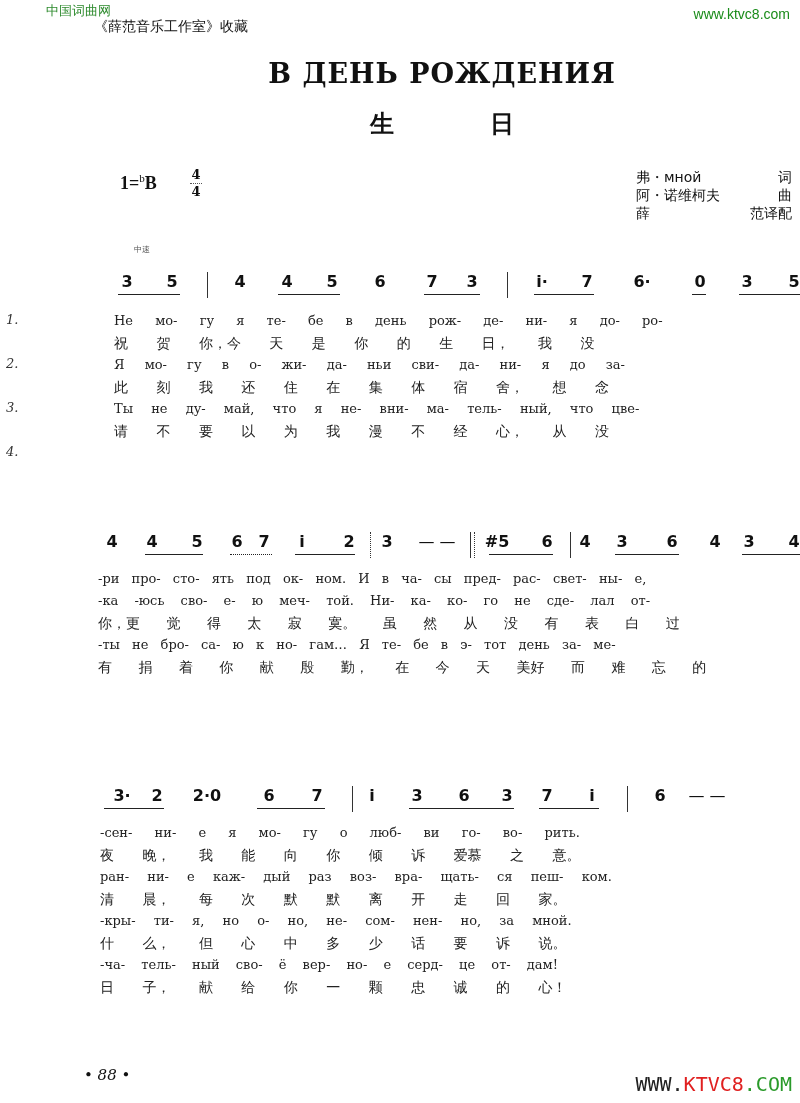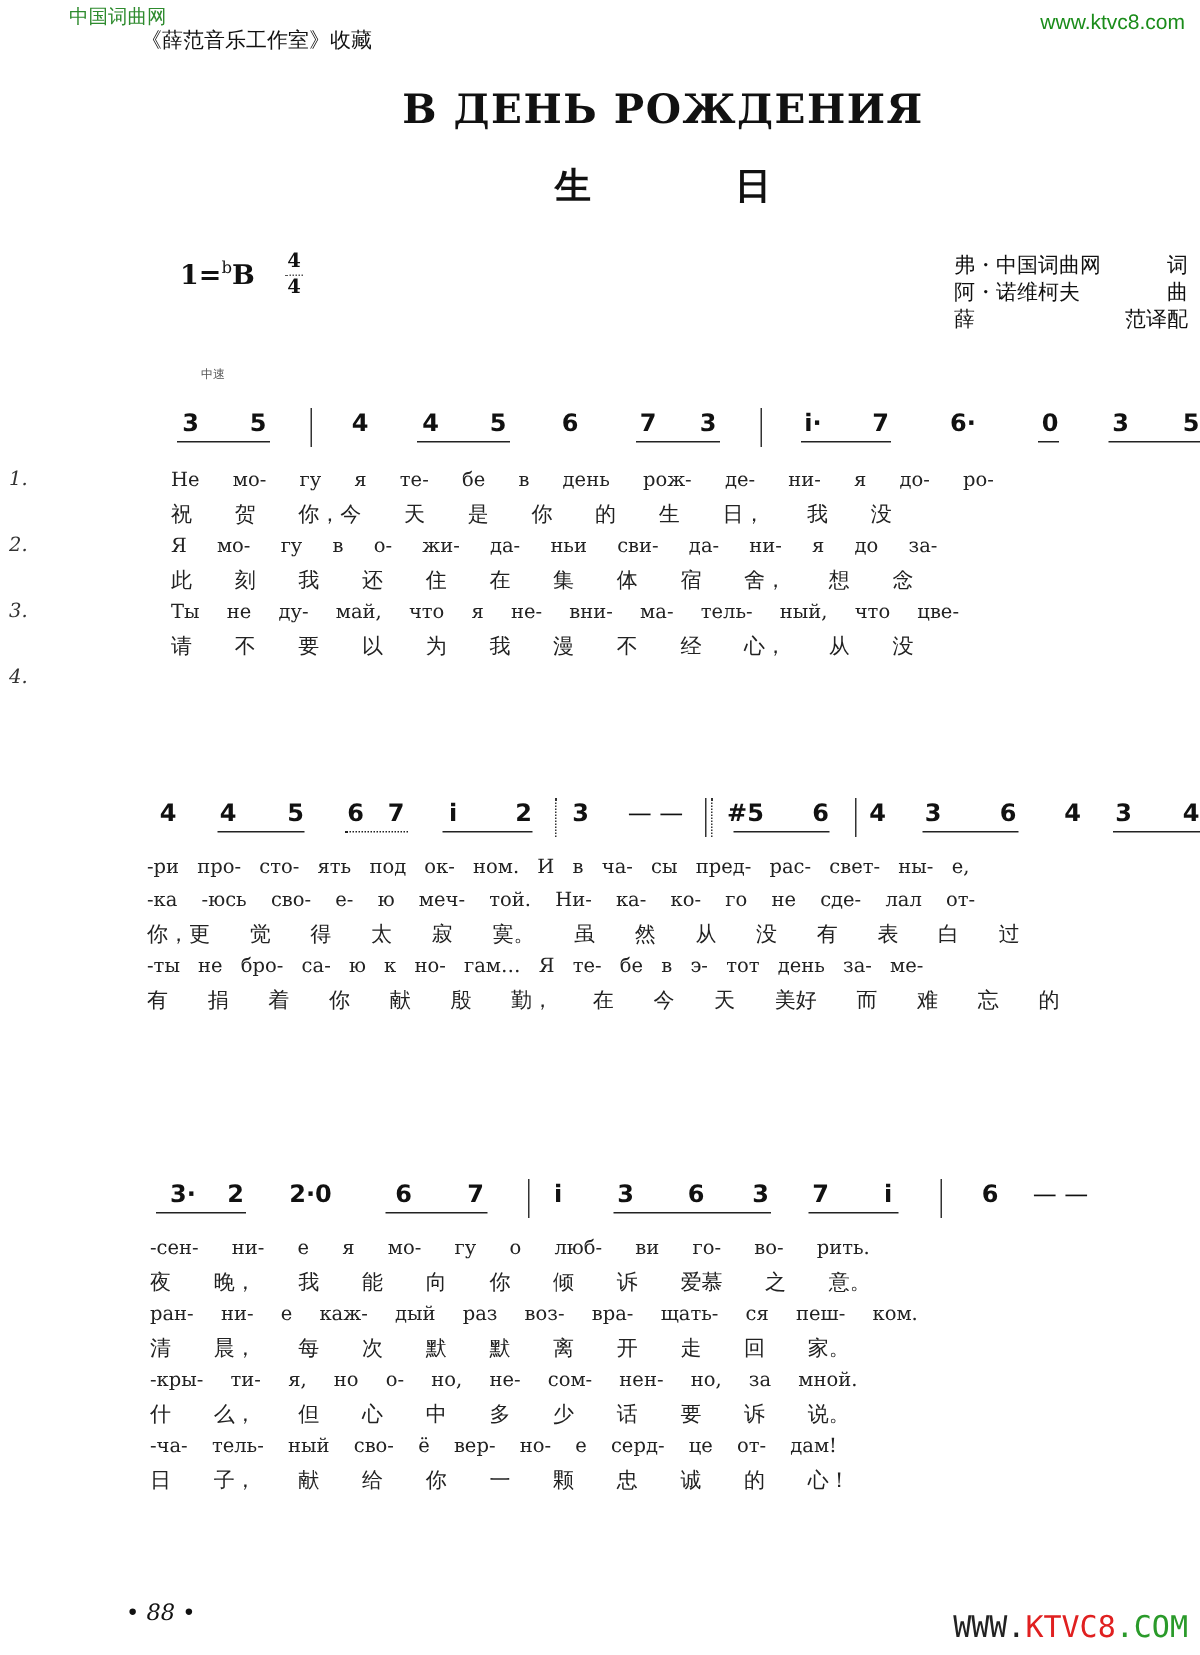--- a/index.html
+++ b/index.html
@@ -4,21 +4,21 @@
 <style>
   html,body{margin:0;padding:0;background:#ffffff;}
   body{width:800px;height:1103px;position:relative;overflow:hidden;font-family:"DejaVu Serif",serif;color:#111;}
   .abs{position:absolute;margin-left:42px;}
   .site{left:4px;top:2px;font-family:"DejaVu Sans",sans-serif;font-size:13px;color:#2e8b2e;}
   .collect{left:52px;top:18px;font-family:"DejaVu Sans",sans-serif;font-size:14px;color:#111;}
   .siteurl{right:10px;top:6px;font-family:"Liberation Sans",sans-serif;font-size:14px;color:#1a8c1a;}
   .title-ru{left:0;width:800px;top:58px;text-align:center;font-family:"DejaVu Serif",serif;font-weight:bold;font-size:27px;letter-spacing:1px;}
   .title-zh{left:0;width:800px;top:108px;text-align:center;font-family:"DejaVu Sans",sans-serif;font-weight:bold;font-size:24px;word-spacing:0;}
   .title-zh span{display:inline-block;margin:0 48px;}
-  .key{left:78px;top:172px;font-weight:bold;font-size:18px;}
+  .key{left:78px;top:172px;font-weight:bold;font-size:18px;font-family:Liberation Serif, serif;}
   .key sup{font-size:11px;font-weight:normal;}
   .meter{left:148px;top:168px;font-weight:bold;font-size:13px;line-height:14px;text-align:center;width:12px;}
   .meter .bar{border-top:1px dotted #555;margin:1px 0;}
   .credits{left:594px;top:168px;font-family:"DejaVu Sans",sans-serif;font-size:14px;line-height:18px;}
   .credit{display:flex;justify-content:space-between;width:156px;}
   .tempo{left:92px;top:244px;font-family:"DejaVu Sans",sans-serif;font-size:8px;color:#555;}
   .notes{font-family:"DejaVu Sans",sans-serif;font-weight:bold;font-size:16px;}
   .note{position:absolute;transform:translateX(-50%);}
   .ul{position:absolute;height:0;border-top:1.5px solid #222;}
   .bar-line{position:absolute;width:0;border-left:1.5px solid #333;height:26px;}
@@ -43,21 +43,21 @@
 
 <div class="abs key"><span>1=</span><sup>b</sup><span>B</span></div>
 <div class="abs meter">
   <div>4</div>
   <div class="bar"></div>
   <div>4</div>
 </div>
 
 <div class="abs credits">
   <div class="credit">
-      <span>弗・中国词曲网</span>
+      <span>弗・мной</span>
       <span>词</span>
     </div>
   <div class="credit">
       <span>阿・诺维柯夫</span>
       <span>曲</span>
     </div>
   <div class="credit">
       <span>薛</span>
       <span>范译配</span>
     </div>

